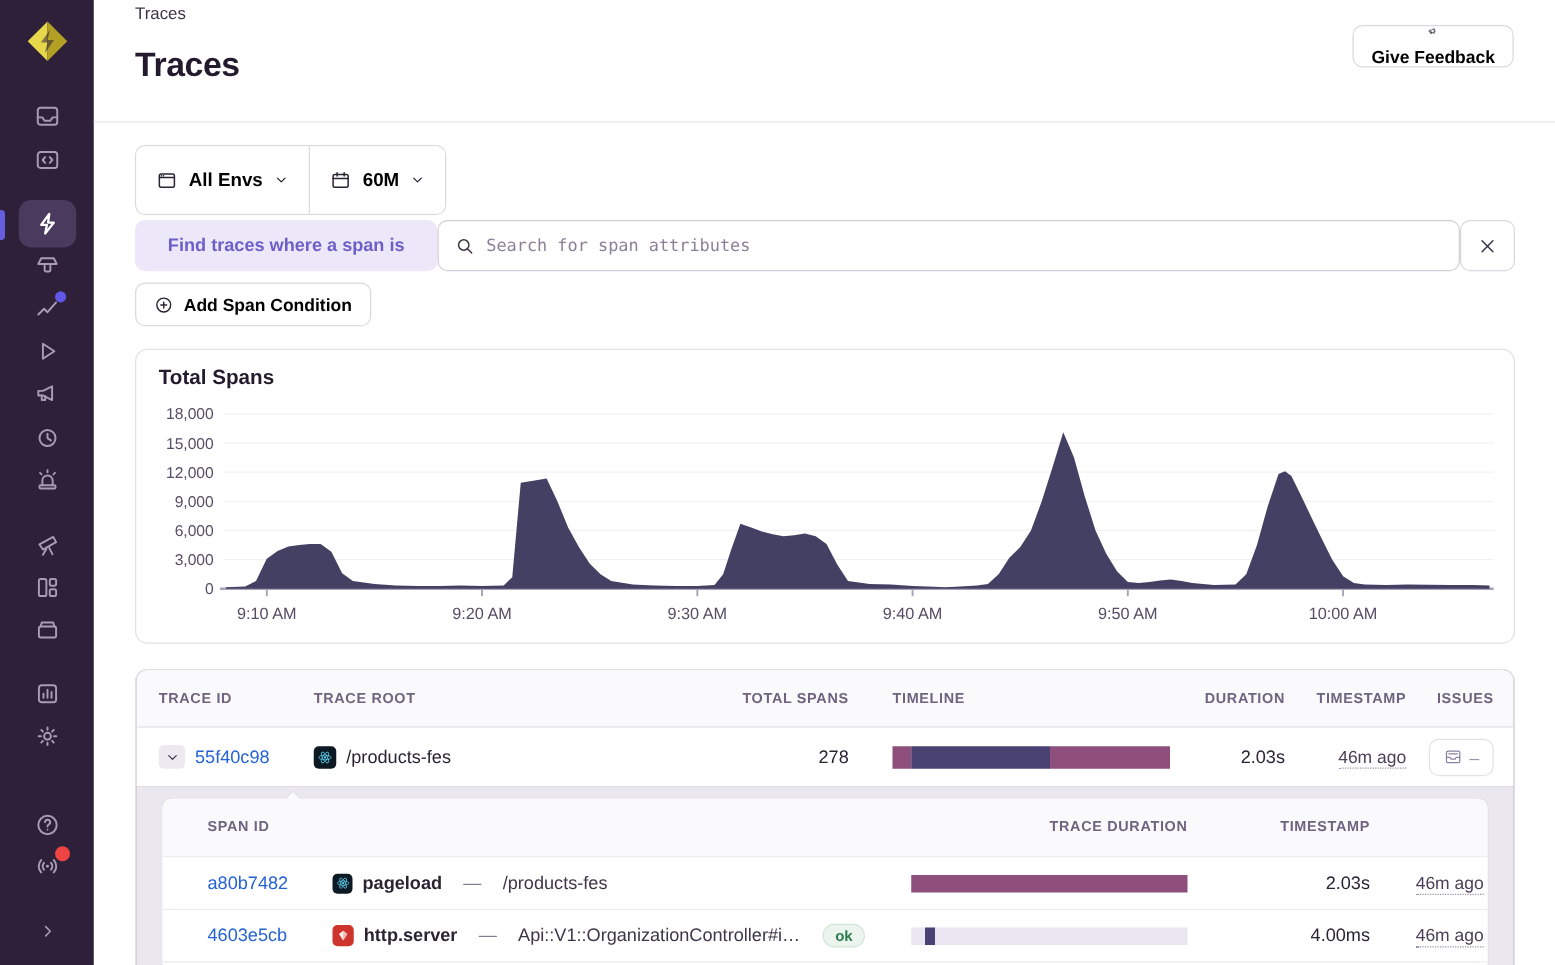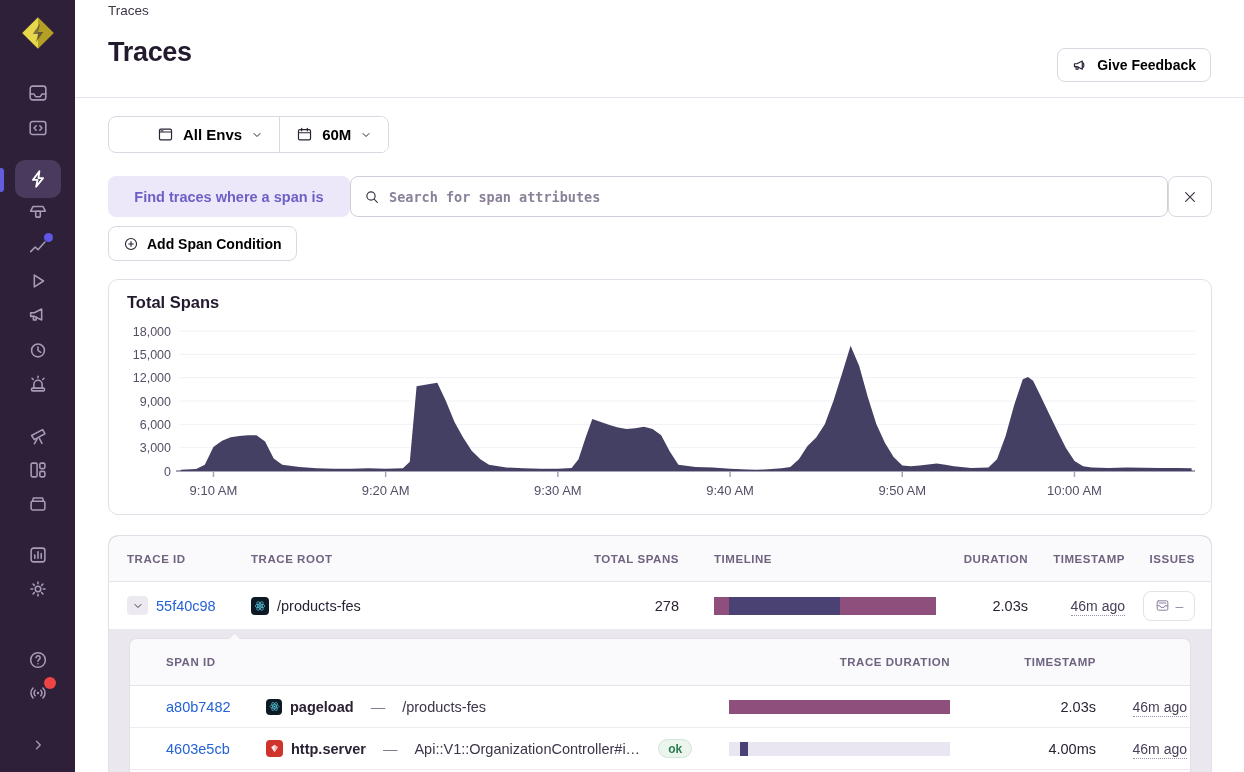--- a/index.html
+++ b/index.html
@@ -14,37 +14,37 @@
   .nav-item svg { stroke:var(--sidebarIcon); fill:none; stroke-width:1.7; stroke-linecap:round; stroke-linejoin:round; }
   .nav-active-pill { width:46px; height:38px; background:var(--activeBg); border-radius:10px; display:flex; align-items:center; justify-content:center; }
   .nav-active-pill svg { stroke:#fff; stroke-width:2; }
   .active-indicator { position:absolute; left:0; top:168px; width:4px; height:24px; background:var(--indicator); border-radius:0 3px 3px 0; }
   .dot-badge { position:absolute; border-radius:50%; }
 
   
   .main { position:absolute; left:75px; top:0; right:0; bottom:0; }
   .breadcrumb { position:absolute; left:33px; top:3px; font-size:13.5px; color:#3E3446; cursor:pointer; }
   .page-title { position:absolute; left:33px; top:37px; font-size:27px; font-weight:bold; color:#231A2E; letter-spacing:-0.3px; }
-  .feedback-btn { position:absolute; right:33px; top:48px; height:34px; display:flex; align-items:center; gap:8px;
-    padding:0 14px; background:#fff; border:1px solid #DCD7E1; border-radius:8px; font-weight:bold; font-size:14px; cursor:pointer; }
+  .feedback-btn { position:absolute; right:33px; top:20px; height:34px; display:flex; align-items:center; gap:8px;
+    padding:0 14px; background:#fff; border:1px solid #DCD7E1; border-radius:8px; font-weight:bold; font-size:14px; cursor:pointer;flex-direction:column; }
   .feedback-btn svg, .btn-icon svg { stroke:#2B2233; fill:none; stroke-width:1.7; stroke-linecap:round; stroke-linejoin:round; }
   .header-divider { position:absolute; left:0; right:0; top:97px; border-top:1px solid #E7E3EC; }
 
-  .filter-bar { position:absolute; left:33px; top:116px; height:37px; display:inline-flex; background:#fff;
-    border:1px solid #DCD7E1; border-radius:8px; overflow:hidden;padding-left:32px; }
+  .filter-bar { position:absolute; left:33px; top:116px; height:56px; display:inline-flex; background:#fff;
+    border:1px solid #DCD7E1; border-radius:8px; overflow:hidden; }
   .filter-btn { display:flex; align-items:center; gap:9px; padding:0 16px; font-weight:bold; font-size:15px; cursor:pointer; background:#fff; border:none; }
   .filter-btn + .filter-btn { border-left:1px solid #DCD7E1; }
   .chev { stroke:#2B2233; fill:none; stroke-width:2; stroke-linecap:round; stroke-linejoin:round; }
 
   .query-row { position:absolute; left:33px; top:176px; width:1104px; display:flex; }
   .where-pill { width:242px; height:41px; background:#ECE8F9; color:var(--accent); font-weight:bold; font-size:14.5px;
     border-radius:8px; display:flex; align-items:center; justify-content:center; }
   .search-box { flex:1; height:41px; border:1px solid #D4CEDC; border-radius:8px; background:#fff; display:flex; align-items:center; padding:0 13px; gap:9px; }
   .search-box svg { stroke:#3E3446; fill:none; stroke-width:1.8; stroke-linecap:round; }
-  .search-box input { flex:1; border:none; outline:none; font-family:"DejaVu Sans Mono", monospace; font-size:13.5px; color:#2B2233; background:transparent;font-weight:bold; }
+  .search-box input { flex:1; border:none; outline:none; font-family:"DejaVu Sans Mono", monospace; font-size:13.5px; color:#2B2233; background:transparent; }
   .search-box input::placeholder { color:#8A8199; }
   .clear-btn { width:44px; height:41px; border:1px solid #DCD7E1; border-radius:8px; background:#fff; display:flex; align-items:center; justify-content:center; cursor:pointer; }
   .clear-btn svg { stroke:#3E3446; fill:none; stroke-width:1.8; stroke-linecap:round; }
 
   .add-cond-btn { position:absolute; left:33px; top:226px; height:35px; display:inline-flex; align-items:center; gap:8px;
     padding:0 14px; background:#fff; border:1px solid #DCD7E1; border-radius:8px; font-weight:bold; font-size:14px; cursor:pointer; }
 
   
   .chart-panel { position:absolute; left:33px; top:279px; width:1104px; height:236px; border:1px solid #E3DFE8; border-radius:10px; background:#fff; }
   .chart-title { position:absolute; left:18px; top:13px; font-size:16.5px; font-weight:bold; color:#231A2E; }

